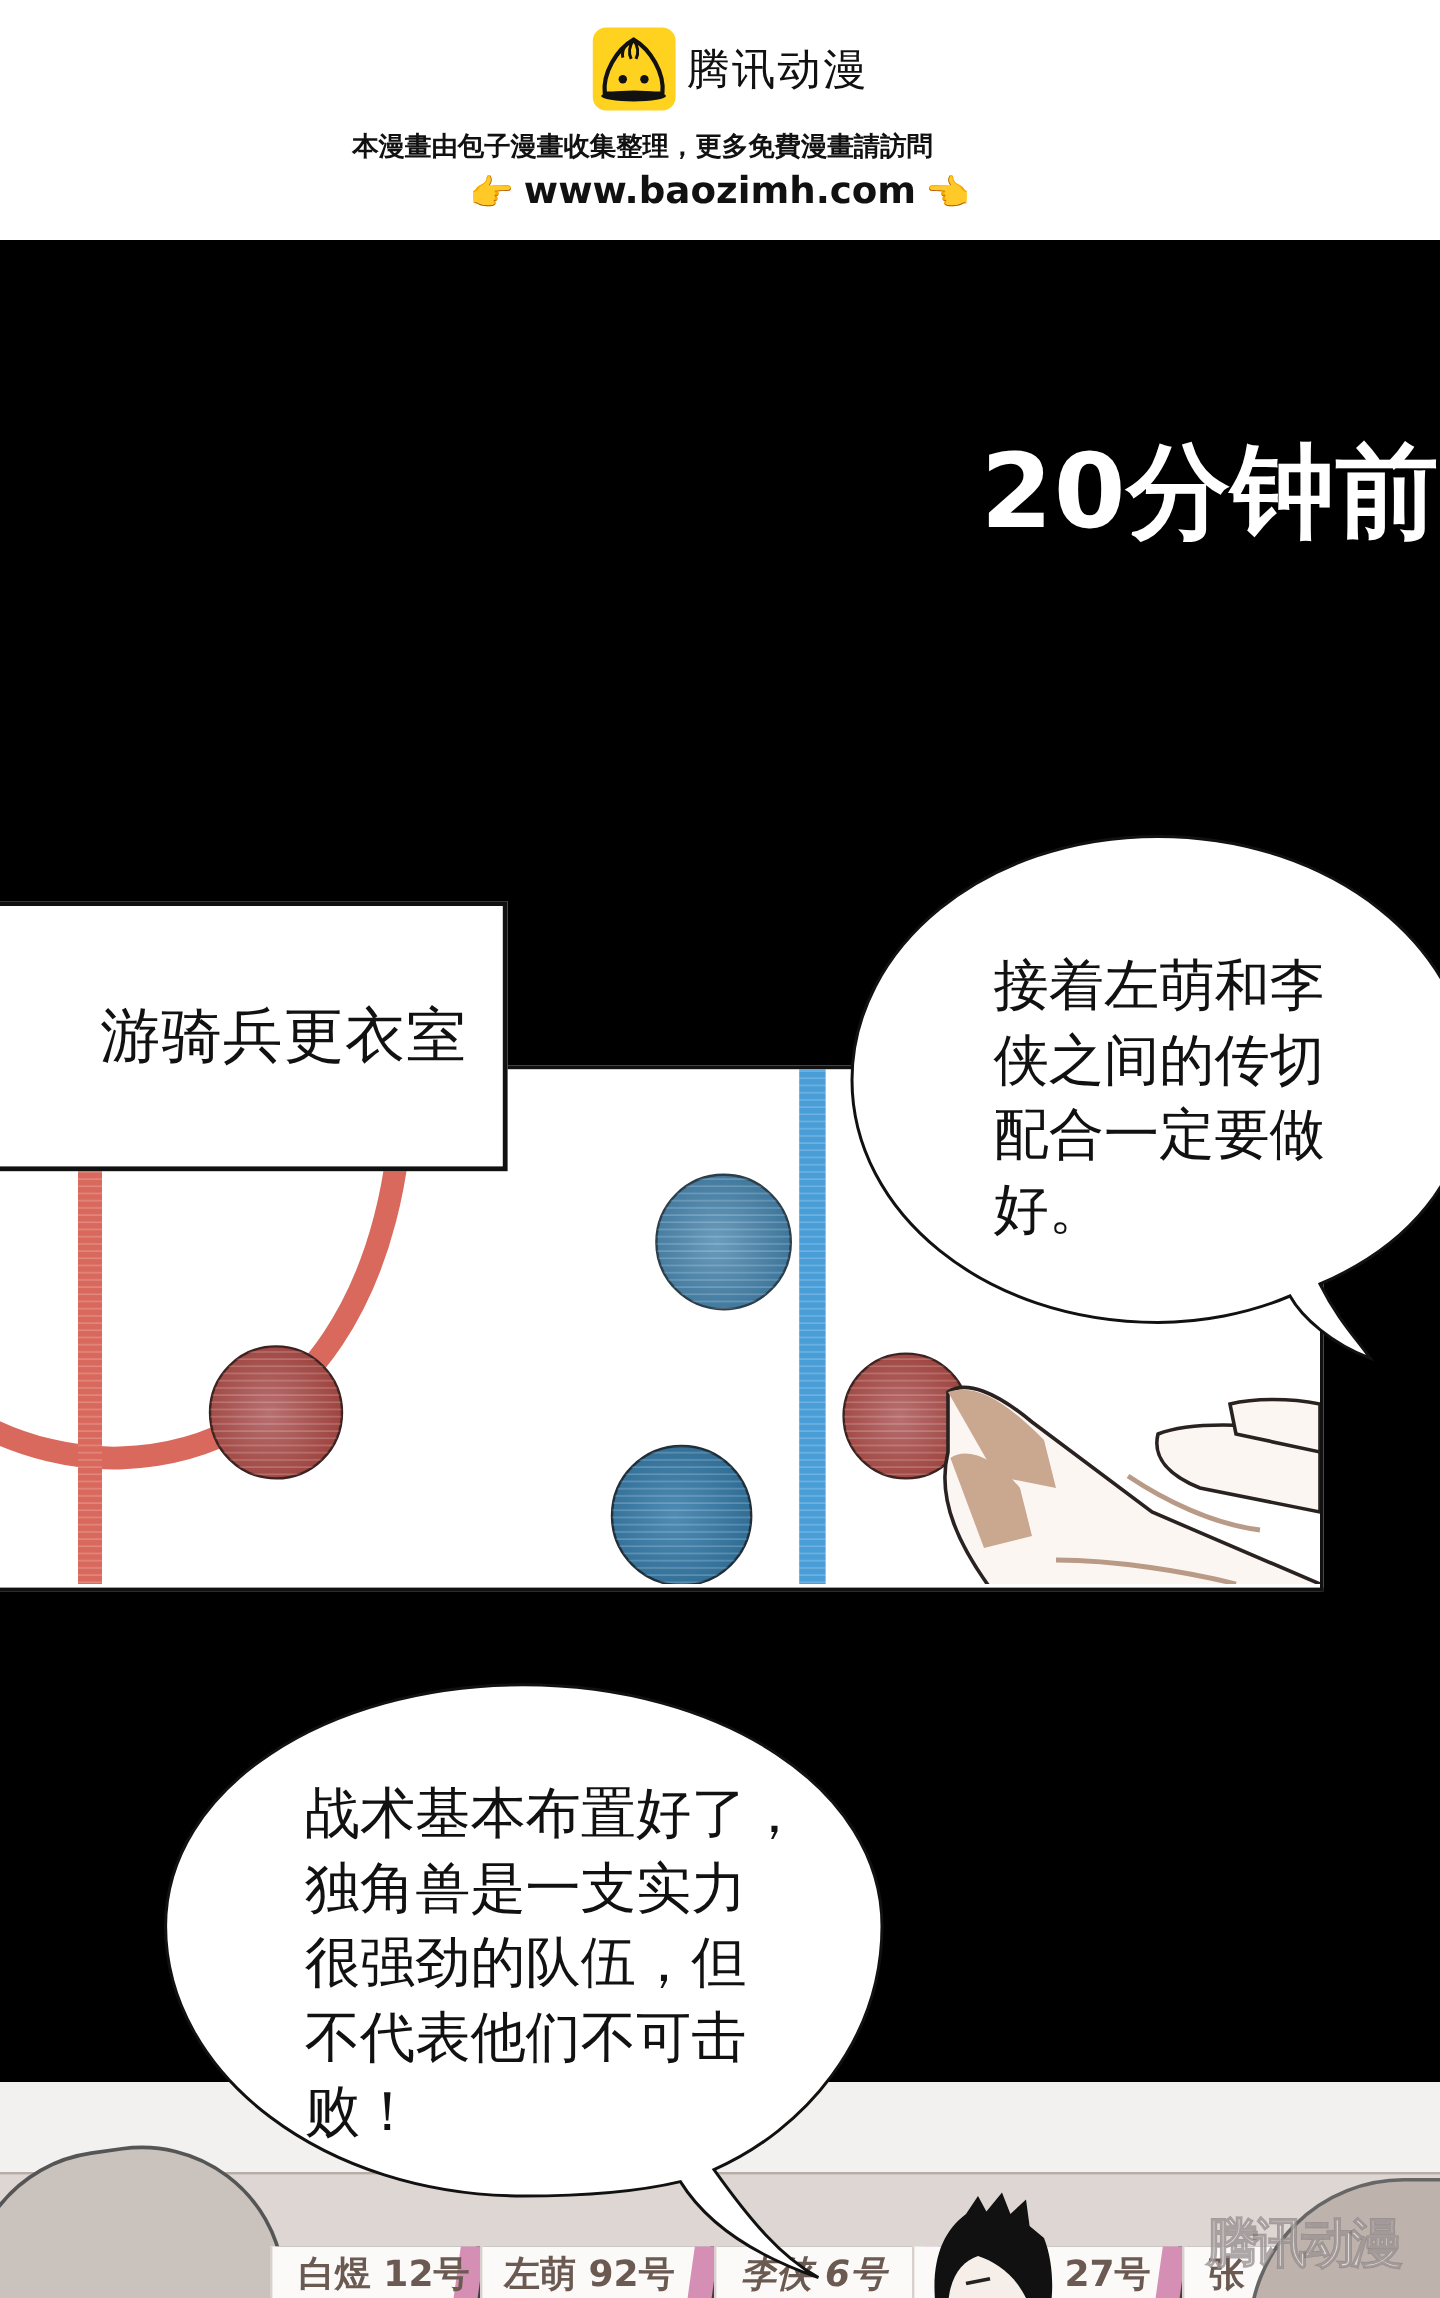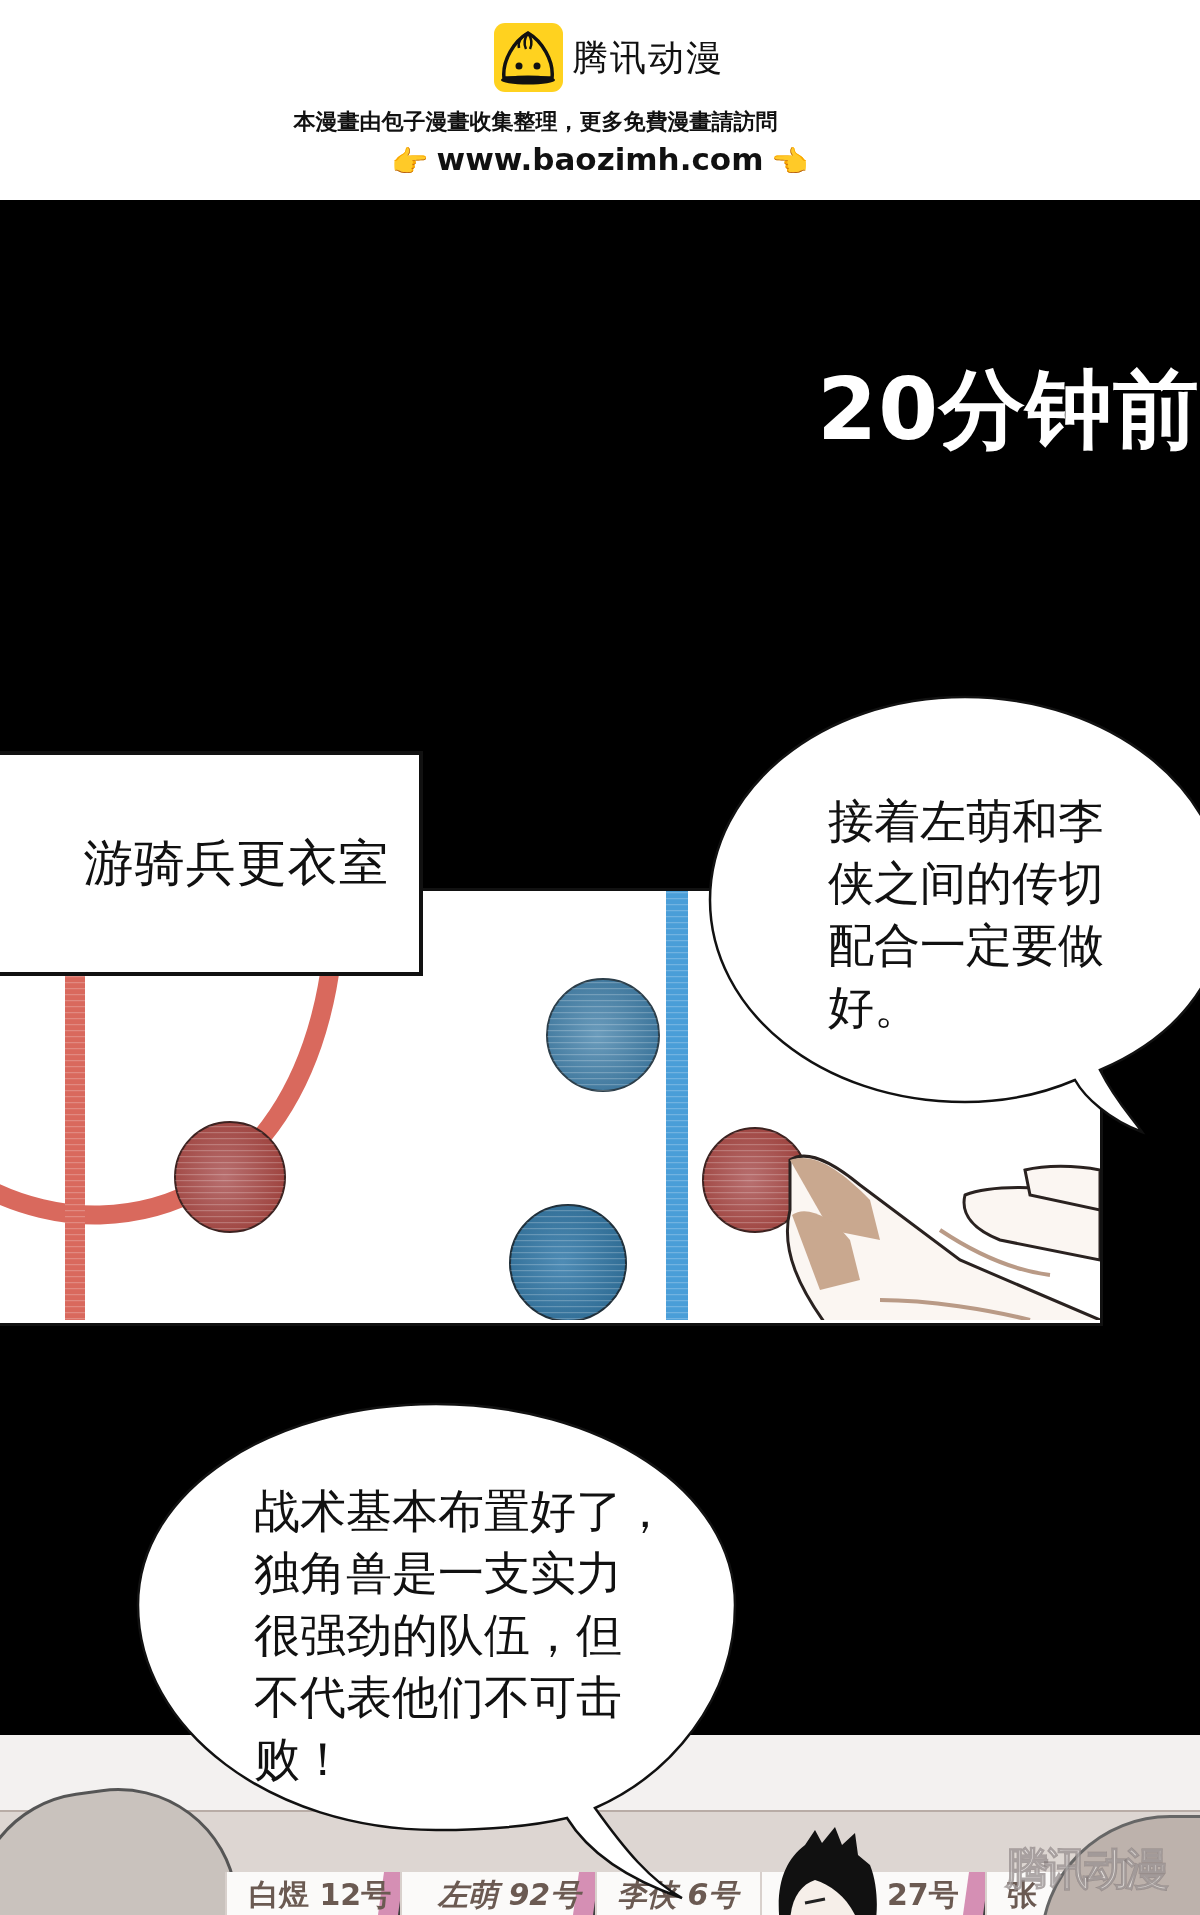--- a/index.html
+++ b/index.html
@@ -120,21 +120,21 @@
   <div class="abs" style="left:0;top:75px;width:1200px;height:60px;background:#ddd6d2;border-top:2px solid #b8aca6;"></div>
 
   <div class="abs" style="left:-30px;top:55px;width:260px;height:200px;background:#c9c2bd;border-radius:120px 120px 0 0;border:3px solid #555;transform:rotate(-8deg);"></div>
 
   <div class="plate" style="left:225px;width:170px;">
     <div class="plate-accent"></div>
     <span class="plate-text">白煜 12号</span>
   </div>
   <div class="plate" style="left:400px;width:190px;">
     <div class="plate-accent"></div>
-    <span class="plate-text" style="left:36px;font-style:italic;">左萌 92号</span>
+    <span class="plate-text" style="left:18px;">左萌 92号</span>
   </div>
   <div class="plate" style="left:595px;width:185px;">
     <div class="plate-accent"></div>
     <span class="plate-text" style="left:20px;font-style:italic;">李侠 6号</span>
   </div>
   <div class="plate" style="left:760px;width:220px;">
     <div class="plate-accent"></div>
     <span class="plate-text" style="left:125px;">27号</span>
   </div>
   <div class="plate" style="left:985px;width:215px;">

